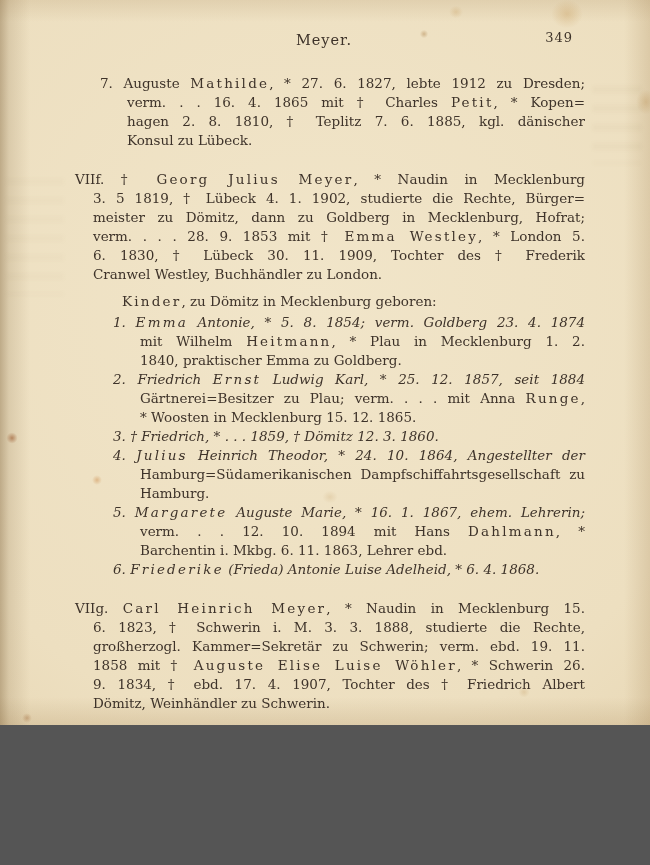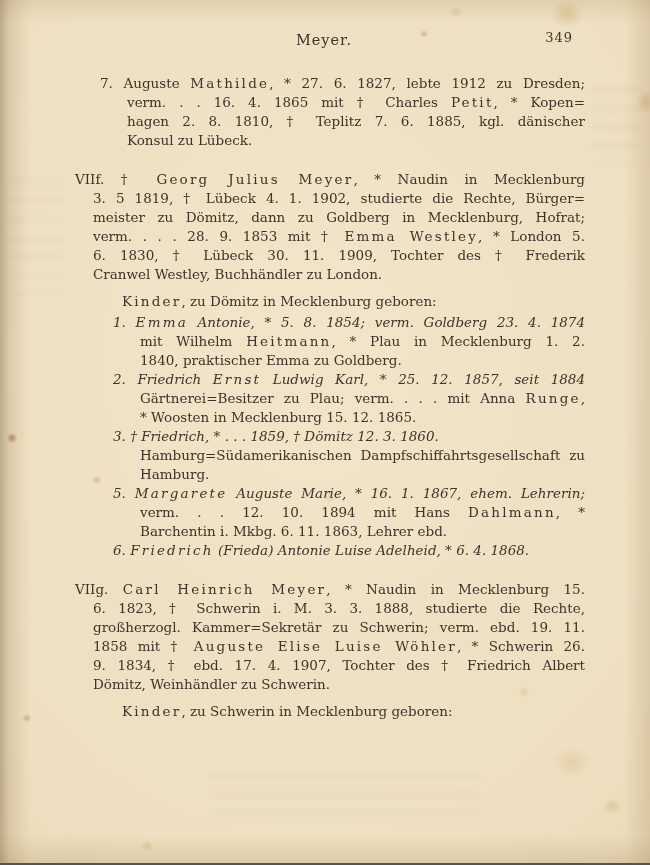--- a/index.html
+++ b/index.html
@@ -2,21 +2,21 @@
 <html lang="de" style="--paper: #eee0c2; --ink: #3e332a;"><head>
 <meta charset="utf-8">
 <style>
   :root{
     --paper:#eee0c2;
     --ink:#3e332a;
   }
   html,body{margin:0;padding:0;background:#555;}
   .page{
     position:relative;
-    width:650px;height:863px;
+    width:650px;height:725px;
     overflow:hidden;
     font-family:"DejaVu Serif","Liberation Serif",serif;
     color:var(--ink);
     background:
       
       radial-gradient(22px 20px at 567px 14px,  rgba(193,146,77,.32), rgba(193,146,77,0) 72%),
       radial-gradient(10px 9px  at 456px 12px,  rgba(193,146,77,.26), rgba(193,146,77,0) 70%),
       radial-gradient(6px 6px   at 424px 34px,  rgba(160,110,50,.38), rgba(160,110,50,0) 70%),
       radial-gradient(14px 18px at 646px 102px, rgba(180,135,70,.30), rgba(180,135,70,0) 70%),
       radial-gradient(8px 8px   at 12px 438px,  rgba(146,74,30,.55),  rgba(146,74,30,0) 70%),
@@ -114,30 +114,31 @@
       </div>
       <div class="blk item-inner">
         <div class="line first">2. Friedrich <span class="sp">Ernst</span> Ludwig Karl, * 25. 12. 1857, seit 1884</div>
         <div class="line">Gärtnerei=Besitzer zu Plau; verm. . . . mit Anna <span class="sp">Runge</span>,</div>
         <div class="line last">* Woosten in Mecklenburg 15. 12. 1865.</div>
       </div>
       <div class="blk item-inner">
         <div class="line first last">3. † Friedrich, * . . . 1859, † Dömitz 12. 3. 1860.</div>
       </div>
       <div class="blk item-inner">
+        <div class="line first">4. <span class="sp">Julius</span> Heinrich Theodor, * 24. 10. 1864, Angestellter der</div>
         <div class="line">Hamburg=Südamerikanischen Dampfschiffahrtsgesellschaft zu</div>
         <div class="line last">Hamburg.</div>
       </div>
       <div class="blk item-inner">
         <div class="line first">5. <span class="sp">Margarete</span> Auguste Marie, * 16. 1. 1867, ehem. Lehrerin;</div>
         <div class="line">verm. . . 12. 10. 1894 mit Hans <span class="sp">Dahlmann</span>, *</div>
         <div class="line last">Barchentin i. Mkbg. 6. 11. 1863, Lehrer ebd.</div>
       </div>
       <div class="blk item-inner">
-        <div class="line first last">6. <span class="sp">Friedrich</span> (Frieda) Antonie Luise Adelheid, * 6. 4. 1868.</div>
+        <div class="line first last">6. <span class="sp">Friederike</span> (Frieda) Antonie Luise Adelheid, * 6. 4. 1868.</div>
       </div>
       <div class="blk section">
         <div class="line first">VIIg. <span class="sp">Carl Heinrich Meyer</span>, * Naudin in Mecklenburg 15.</div>
         <div class="line">6. 1823, † Schwerin i. M. 3. 3. 1888, studierte die Rechte,</div>
         <div class="line">großherzogl. Kammer=Sekretär zu Schwerin; verm. ebd. 19. 11.</div>
         <div class="line">1858 mit † <span class="sp">Auguste Elise Luise Wöhler</span>, * Schwerin 26.</div>
         <div class="line">9. 1834, † ebd. 17. 4. 1907, Tochter des † Friedrich Albert</div>
         <div class="line last">Dömitz, Weinhändler zu Schwerin.</div>
       </div>
       <div class="blk children-heading">

